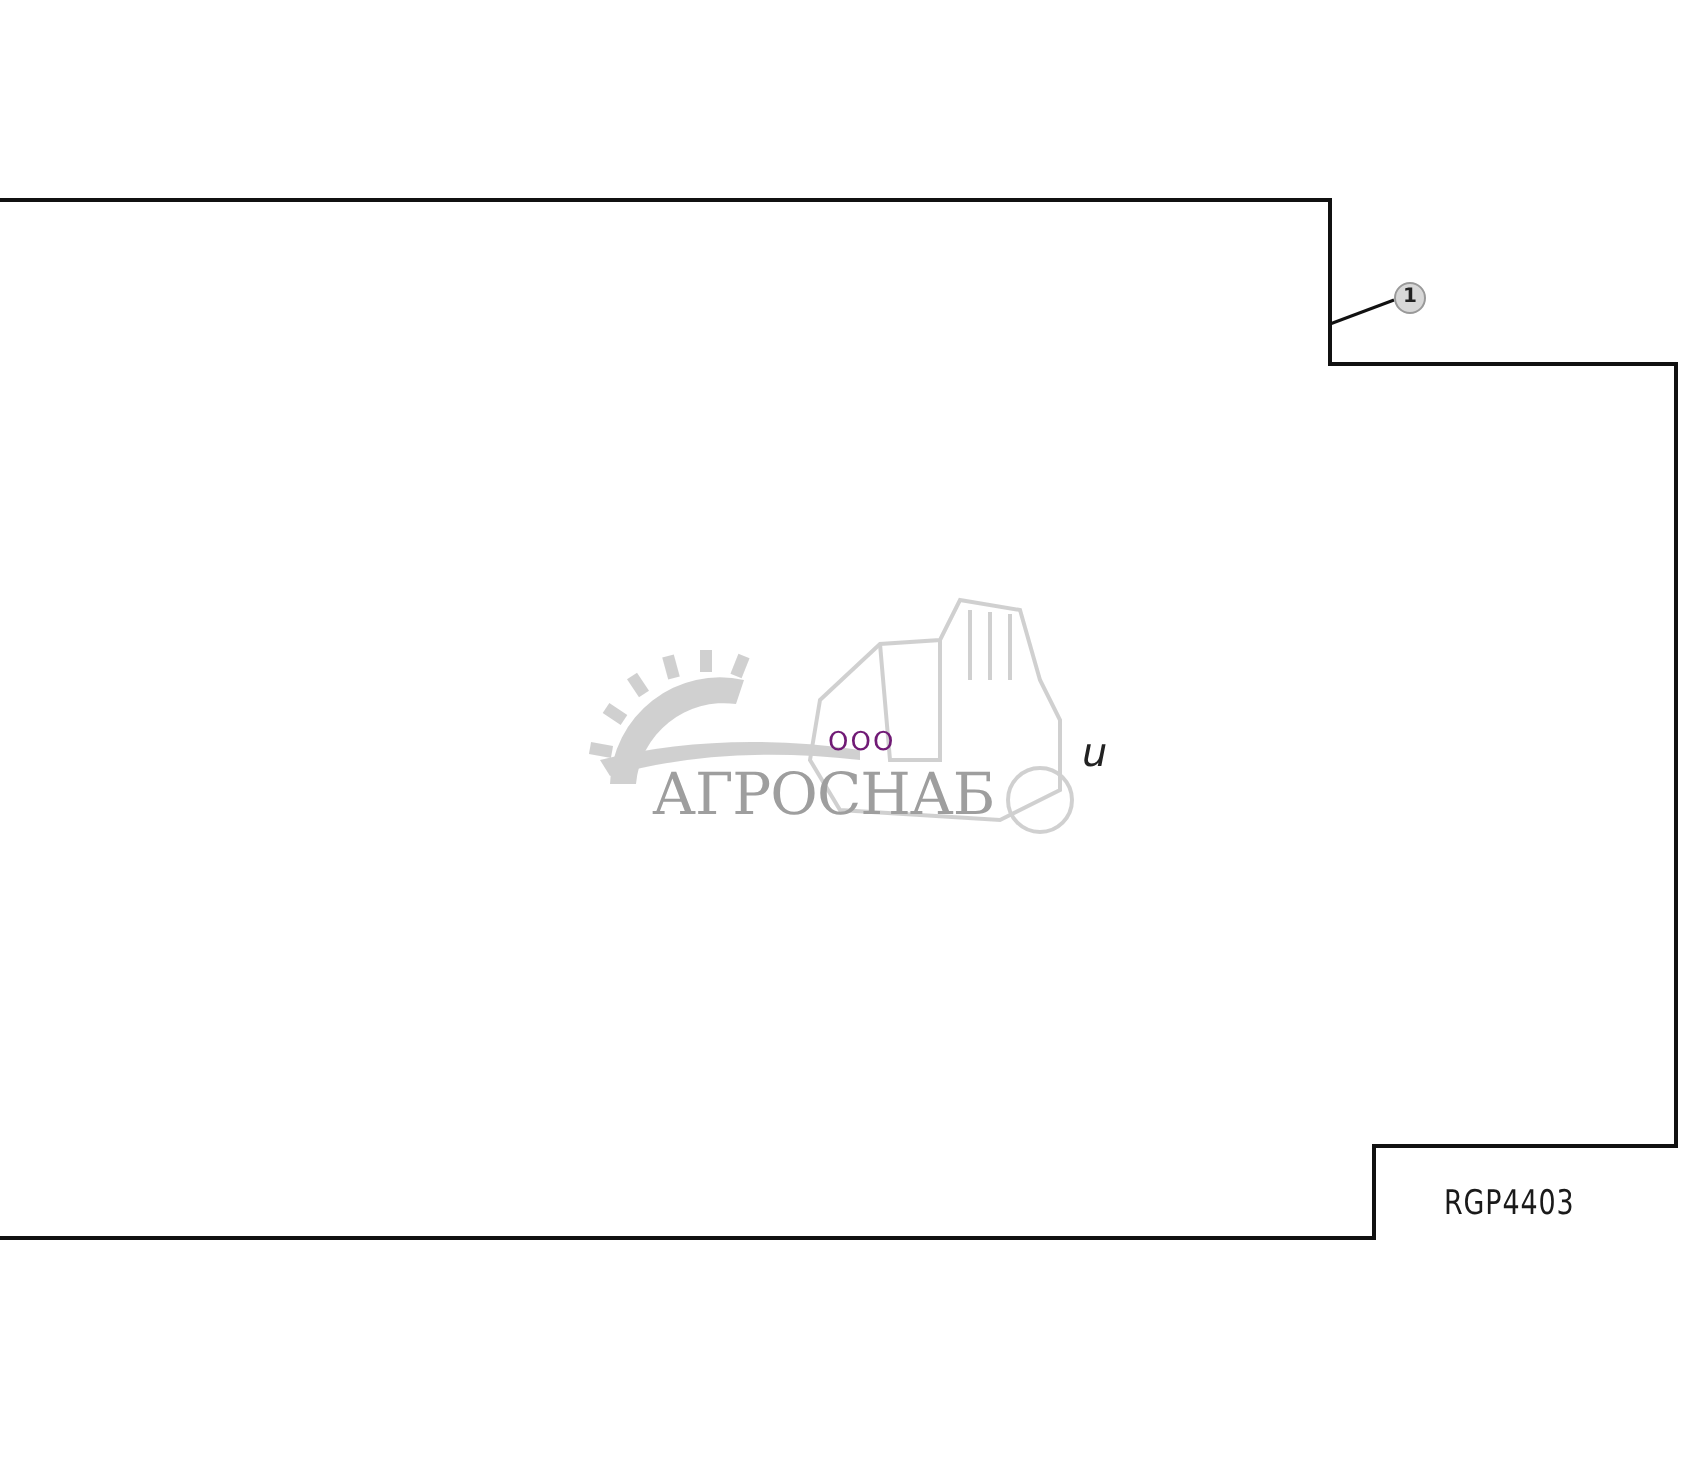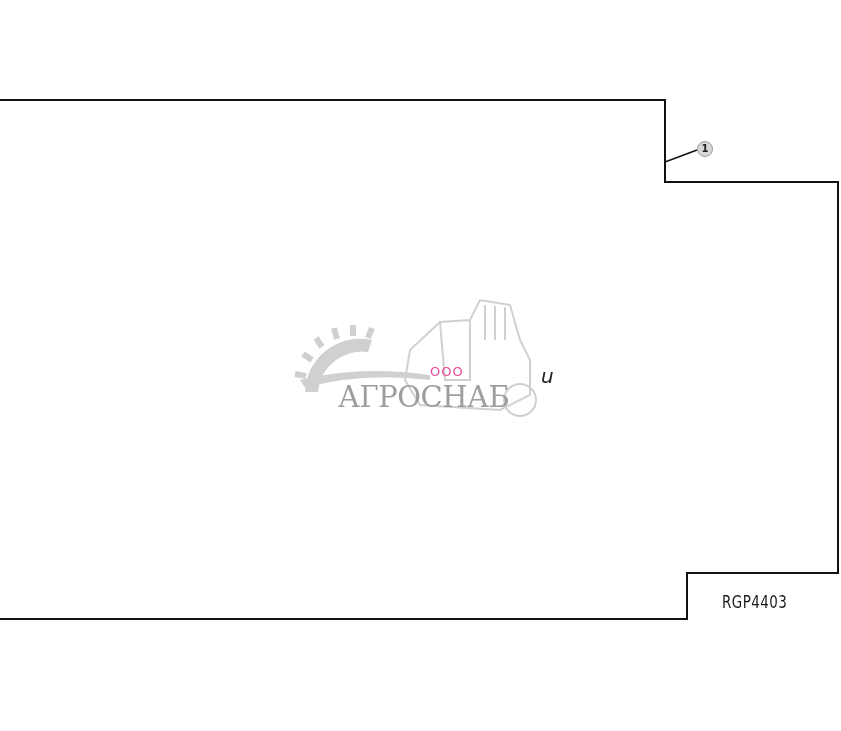--- a/index.html
+++ b/index.html
@@ -4,22 +4,22 @@
 <style>
   html, body { margin: 0; padding: 0; background: #ffffff; }
   body { width: 841px; height: 731px; position: relative; overflow: hidden;
          font-family: "DejaVu Sans", sans-serif; }
   #stage { position: absolute; left: 0; top: 0; width: 841px; height: 731px; }
   .fig-id { position: absolute; left: 722px; top: 592px; font-family: "DejaVu Sans Condensed", "DejaVu Sans", sans-serif;
             font-size: 17px; color: #1a1a1a; letter-spacing: 0.5px; transform: scaleX(0.88); transform-origin: left top; }
   .callout-num { position: absolute; left: 697px; top: 141px; width: 14px; height: 14px; border-radius: 50%;
                  background: #d8d8d8; border: 1px solid #999; font-size: 10px; font-weight: bold; color: #222;
                  text-align: center; line-height: 14px; }
-  .wm-ooo { position: absolute; left: 430px; top: 364px; font-size: 13px; color: #ec4899; letter-spacing: 1px; }
-  .wm-name { position: absolute; left: 338px; top: 380px; font-family: "DejaVu Serif", serif; font-size: 29px;
+  .wm-ooo { position: absolute; left: 414px; top: 364px; font-size: 13px; color: #701a75; letter-spacing: 1px; }
+  .wm-name { position: absolute; left: 326px; top: 380px; font-family: "DejaVu Serif", serif; font-size: 29px;
              color: #9e9e9e; letter-spacing: -0.5px; }
   .wm-u { position: absolute; left: 541px; top: 364px; font-style: italic; font-size: 20px; color: #222; }
 </style>
 </head>
 <body>
 
 <div id="stage">
 <svg width="841" height="731" viewBox="0 0 841 731" xmlns="http://www.w3.org/2000/svg">
   <defs>
     <pattern id="speckle" width="6" height="6" patternUnits="userSpaceOnUse">

